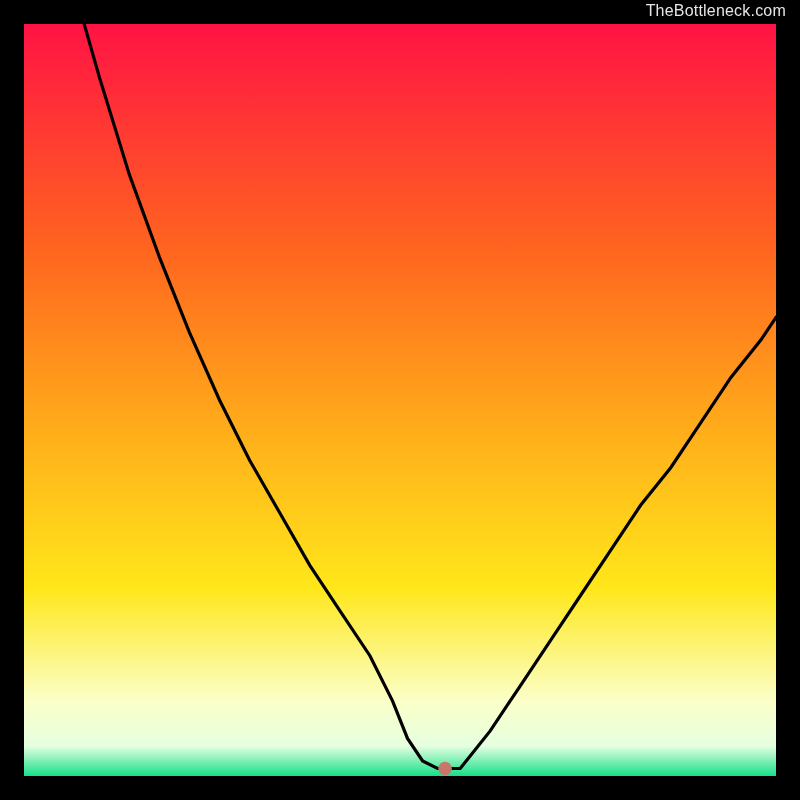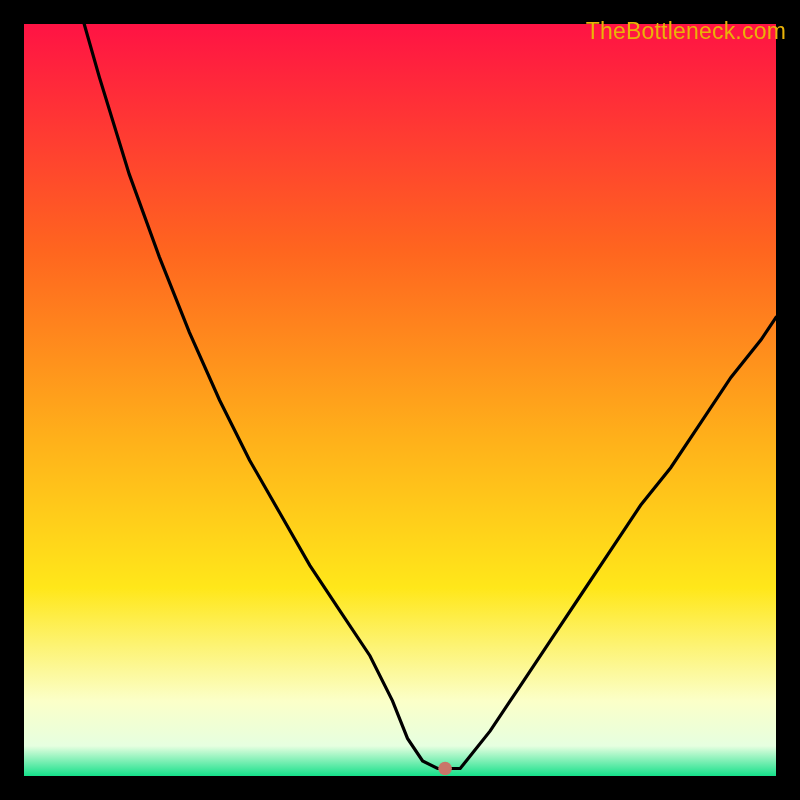--- a/index.html
+++ b/index.html
@@ -12,24 +12,24 @@
     overflow: hidden;
   }
   .frame {
     position: relative;
     width: 800px;
     height: 800px;
     background: #000;
   }
   .watermark {
     position: absolute;
-    top: 18px;
+    top: 2px;
     right: 14px;
-    color: #eab308;
-    font-size: 23px;
+    color: #e5e5e5;
+    font-size: 16px;
     font-weight: 500;
     letter-spacing: 0.2px;
     z-index: 10;
   }
   .plot-area {
     position: absolute;
     left: 24px;
     top: 24px;
     width: 752px;
     height: 752px;

